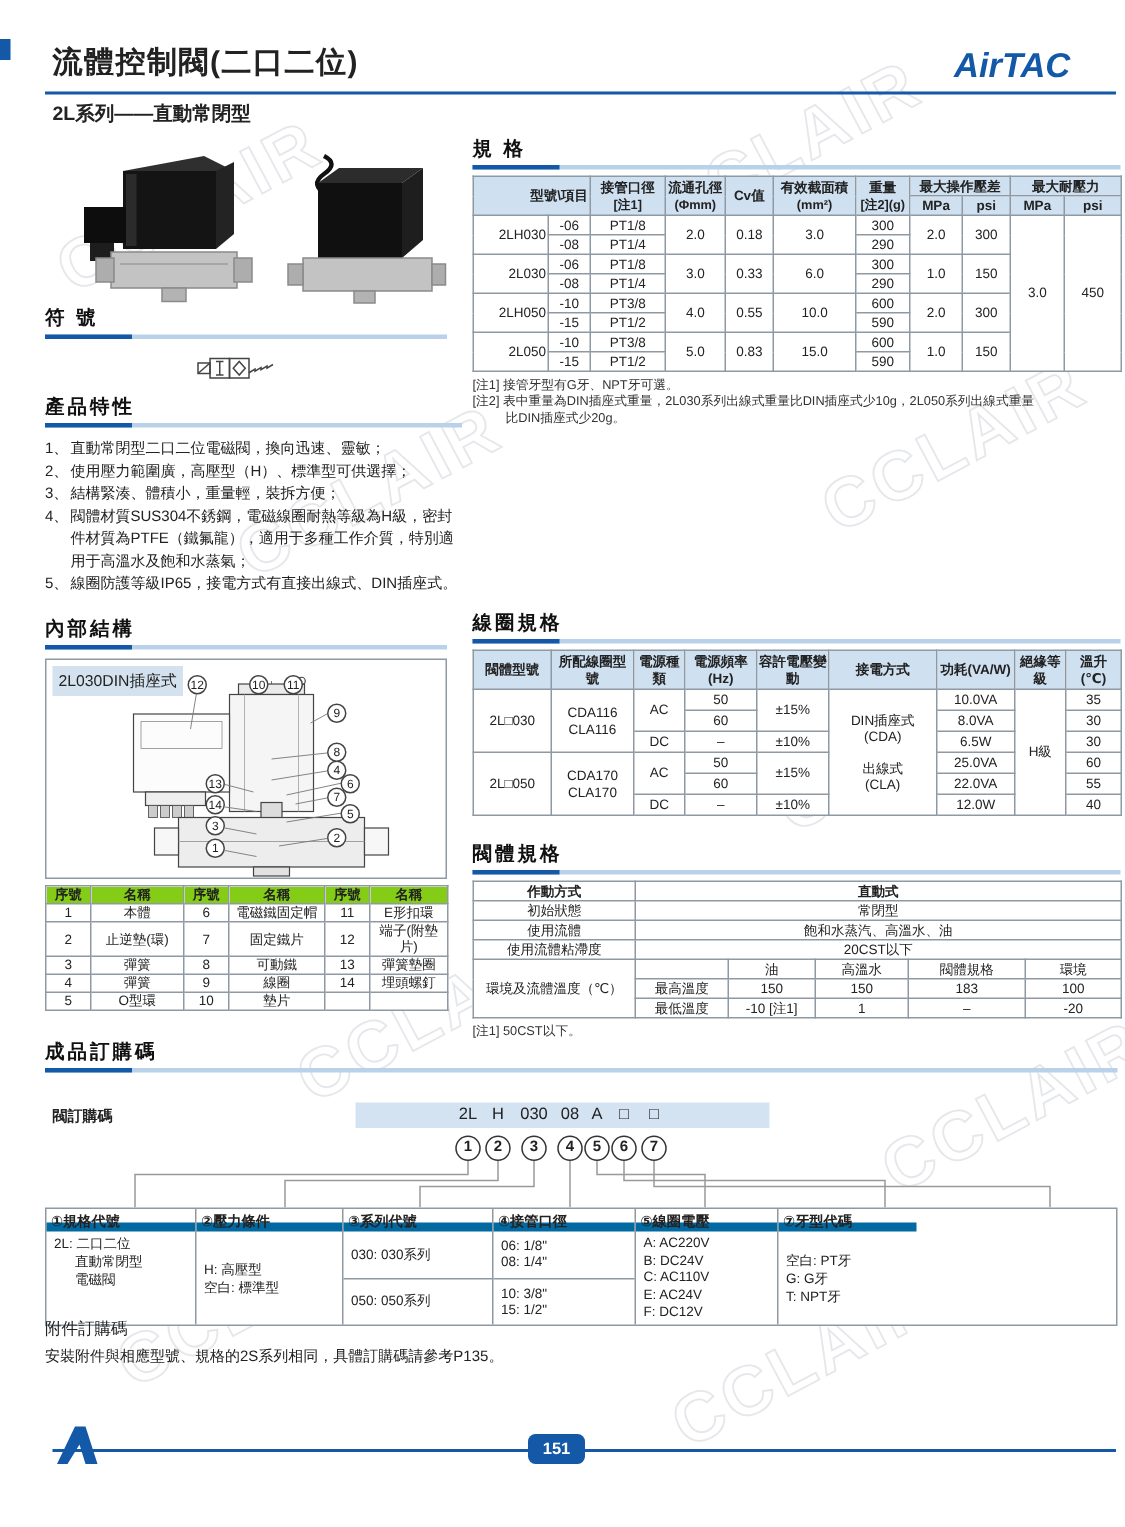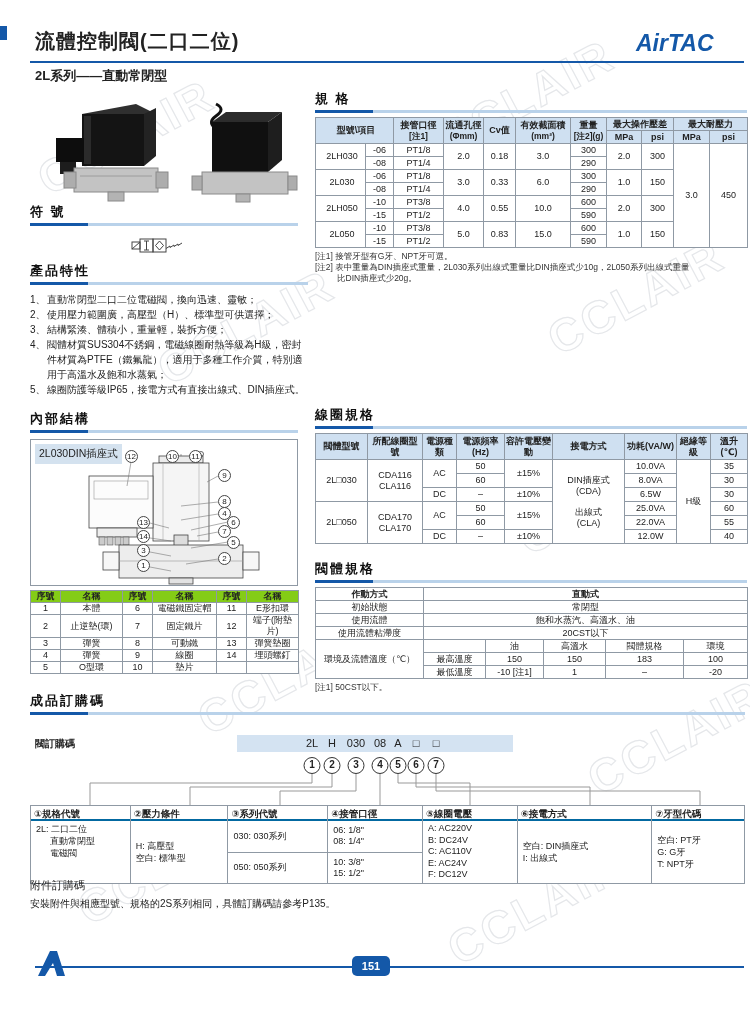--- a/index.html
+++ b/index.html
@@ -15,21 +15,21 @@
 .hrule{position:absolute;left:30px;top:61px;width:714px;height:2px;background:#1458a8;z-index:1}
 .subtitle{position:absolute;left:35px;top:67px;font-size:13px;font-weight:bold;z-index:1}
 .sec{position:absolute;z-index:1}
 .sec-title{font-size:13px;font-weight:bold;color:#111;letter-spacing:2px}
 .sec-rule{height:3px;background:#b9d2ea;position:relative;margin-top:2px}
 .sec-rule i{position:absolute;left:0;top:0;width:58px;height:3px;background:#1458a8}
 table{border-collapse:collapse;width:100%;background:#fff;table-layout:fixed}
 th,td{border:1px solid #8f99a4;text-align:center;font-size:9px;padding:0 1px;line-height:11px;color:#222;overflow:hidden}
 th{background:#cfe0f1;font-weight:bold}
 .spec-table tr{height:13px}
-.spec-table .al{text-align:center;padding-left:4px}
+.spec-table .al{text-align:right;padding-left:4px}
 .sub{display:block;font-weight:bold;font-size:8.5px}
 .notes{margin-top:3px;font-size:8.5px;line-height:11px;color:#333}
 .notes .ind{padding-left:22px}
 .sym-svg{display:block;margin:8px 0 0 100px}
 .feat{margin-top:7px;font-size:10px;line-height:15px}
 .feat .it{display:flex}
 .feat .num{width:17px;flex:none}
 .feat .tx{flex:1}
 .diagbox{position:relative;margin-top:6px;border:1px solid #8f99a4;height:147px;background:#fff}
 .dlabel{position:absolute;left:4px;top:4px;background:#d4e2ef;padding:3px 4px;font-size:10.5px;font-weight:normal;z-index:2}
@@ -46,21 +46,21 @@
 .oc-wrap{position:relative;height:172px}
 .oc-label{position:absolute;left:5px;top:22px;font-size:10px;font-weight:bold}
 .oc-band{position:absolute;left:207px;top:20px;width:276px;height:17px;background:#d4e3f2}
 .oc-seg{position:absolute;top:20px;transform:translateX(-50%);font-size:11px;font-weight:normal;line-height:17px}
 .oc-circle{position:absolute;top:42px;transform:translateX(-50%);width:17px;height:17px;border:1.4px solid #333;
            border-radius:50%;background:#fff;font-size:10px;font-weight:bold;line-height:14px;text-align:center}
 .oc-lines{position:absolute;left:0;top:0;width:715px;height:92px}
 .oc-table{position:absolute;left:0;top:90px;width:715px;height:79px;display:flex;border:1px solid #8f99a4;background:#fff}
 .oc-col{border-right:1px solid #8f99a4;display:flex;flex-direction:column}
 .oc-col:last-child{border-right:none}
-.oc-head{height:15px;border-bottom:2px solid #0369a1;font-size:9.5px;font-weight:bold;padding:2px 3px 0 3px}
+.oc-head{height:15px;border-bottom:6px solid #0369a1;font-size:9.5px;font-weight:bold;padding:2px 3px 0 3px}
 .oc-body{flex:1;font-size:9px;line-height:12px;padding:2px 0 0 5px}
 .oc-body.center{display:flex;flex-direction:column;justify-content:center;padding-top:0}
 .oc-half{flex:1;display:flex;flex-direction:column;justify-content:center;padding-left:5px;font-size:9px;line-height:11px}
 .oc-half.top{border-bottom:1px solid #8f99a4}
 .oc-ind{padding-left:14px}
 .acc-title{font-size:11px;font-weight:normal}
 .acc-text{margin-top:4px;font-size:10px}
 .footer-line{position:absolute;left:35px;top:966px;width:709px;height:2px;background:#1458a8;z-index:1}
 .foot-logo{position:absolute;left:34px;top:948px;z-index:2}
 .page-badge{position:absolute;left:352px;top:956px;width:38px;height:20px;background:#1458a8;border-radius:5px;
@@ -613,27 +613,20 @@
         <div class="oc-col" style="width:95px">
           <div class="oc-head">⑤線圈電壓</div>
           <div class="oc-body" style="line-height:11.5px">
             <div>A: AC220V</div>
             <div>B: DC24V</div>
             <div>C: AC110V</div>
             <div>E: AC24V</div>
             <div>F: DC12V</div>
           </div>
         </div>
-        <div class="oc-col" style="width:135px">
-          <div class="oc-head">⑥接電方式</div>
-          <div class="oc-body center">
-            <div>空白: DIN插座式</div>
-            <div>I: 出線式</div>
-          </div>
-        </div>
         <div class="oc-col" style="width:92px">
           <div class="oc-head">⑦牙型代碼</div>
           <div class="oc-body center">
             <div>空白: PT牙</div>
             <div>G: G牙</div>
             <div>T: NPT牙</div>
           </div>
         </div>
       </div>
     </div>

